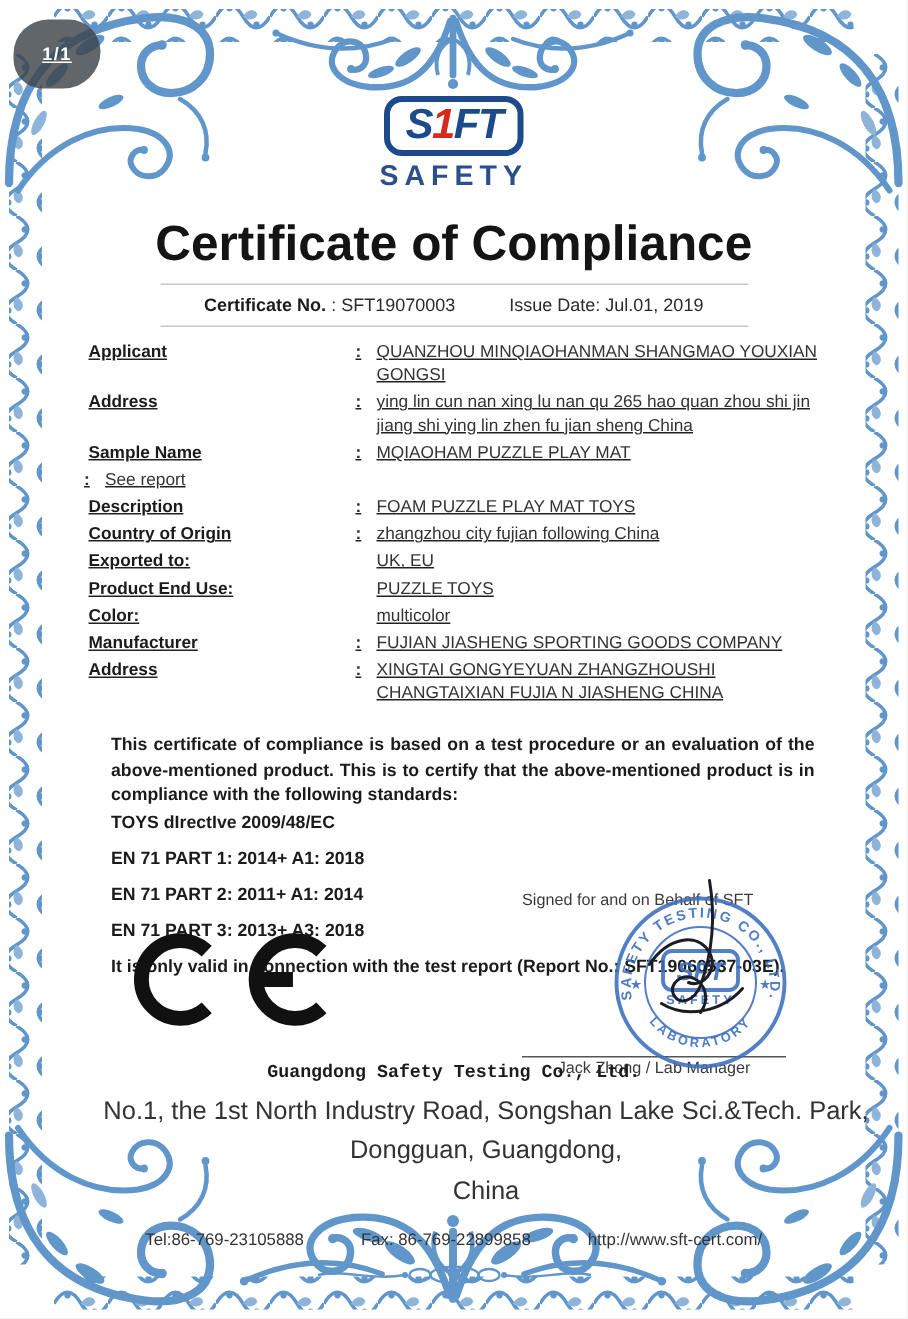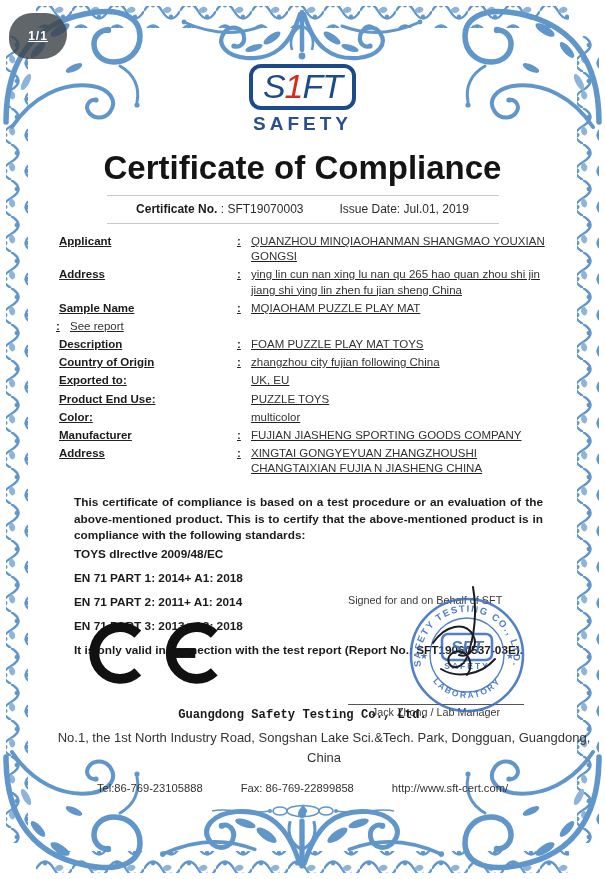--- a/index.html
+++ b/index.html
@@ -15,21 +15,21 @@
     display:flex;align-items:center;justify-content:center;
     color:#fff;font-size:12px;font-weight:bold;letter-spacing:1px;text-decoration:underline;
   }
   .content{position:absolute;left:56px;right:56px;top:58px;z-index:1;}
   
   .logo-wrap{text-align:center;margin-top:6px;}
   .logo-box{
     display:inline-block;border:4px solid #1d4a8a;border-radius:12px;
     padding:1px 10px 3px 10px;line-height:1;
   }
-  .logo-text{font-size:34px;font-weight:normal;font-style:italic;color:#1d4a8a;letter-spacing:-1px;}
+  .logo-text{font-size:28px;font-weight:bold;font-style:italic;color:#1d4a8a;letter-spacing:-1px;}
   .logo-accent{color:#d42b1e;font-style:italic;}
   .logo-sub{font-size:19px;font-weight:bold;color:#2a4f8f;letter-spacing:4px;margin-top:3px;}
   
   .title{
     text-align:center;font-size:33px;font-weight:bold;color:#141414;
     letter-spacing:0px;margin-top:14px;
   }
   
   .cert-row{
     width:392px;margin:8px auto 0 auto;display:flex;justify-content:center;gap:36px;
@@ -51,21 +51,21 @@
   .validity{margin-top:10px;}
   
   .ce-svg{position:absolute;left:88px;top:606px;z-index:1;}
   .sig-block{position:absolute;left:348px;top:594px;width:206px;z-index:1;}
   .signed-for{font-size:10.8px;color:#3a3a3a;white-space:nowrap;}
   .stamp-svg{position:absolute;left:44px;top:-14px;}
   .sig-line{margin-top:98px;border-top:1px solid #555;width:176px;}
   .sig-name{font-size:10.8px;color:#3a3a3a;text-align:center;width:176px;margin-top:1px;}
   .footer{position:absolute;left:0;right:0;top:708px;z-index:1;text-align:center;}
   .footer .company{font-size:12.2px;font-weight:bold;color:#1b1b1b;font-family:Liberation Mono, monospace;}
-  .footer .addr{font-size:13px;color:#333;margin-top:6px;line-height:1.55;padding-left:43px;}
+  .footer .addr{font-size:17px;color:#333;margin-top:6px;line-height:1.55;padding-left:43px;}
   .footer .contact{font-size:11.2px;color:#333;margin-top:14px;display:flex;justify-content:center;gap:38px;}
   .divider-svg{display:block;margin:8px auto 0 auto;}
 </style>
 </head>
 <body>
 
 <div class="page">
 
   <svg class="border-svg" width="605" height="879" viewBox="0 0 605 879">
     <defs>

